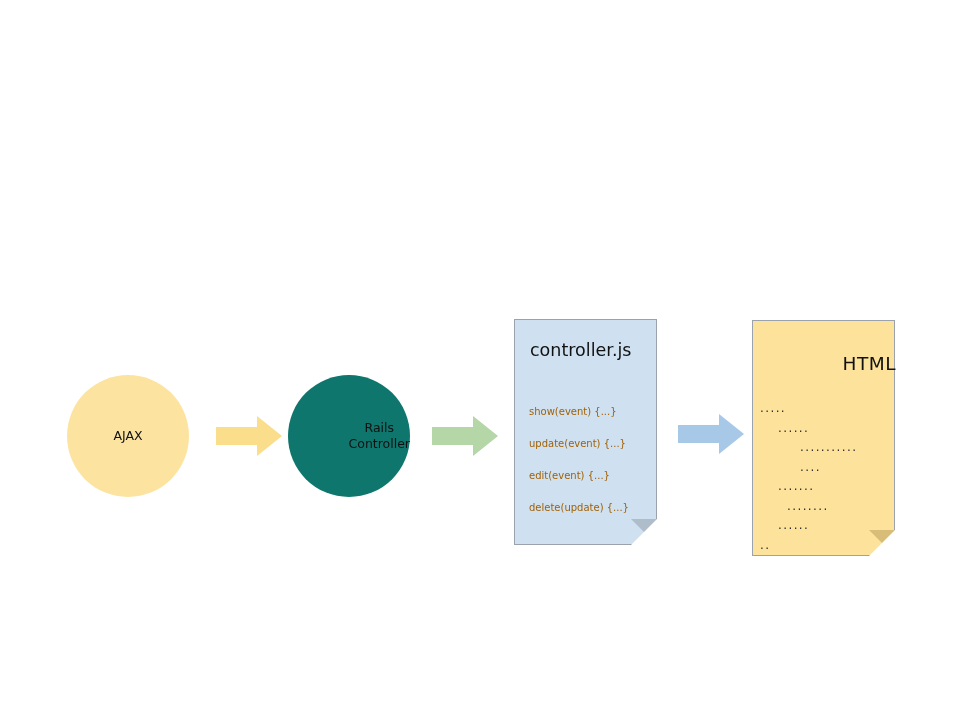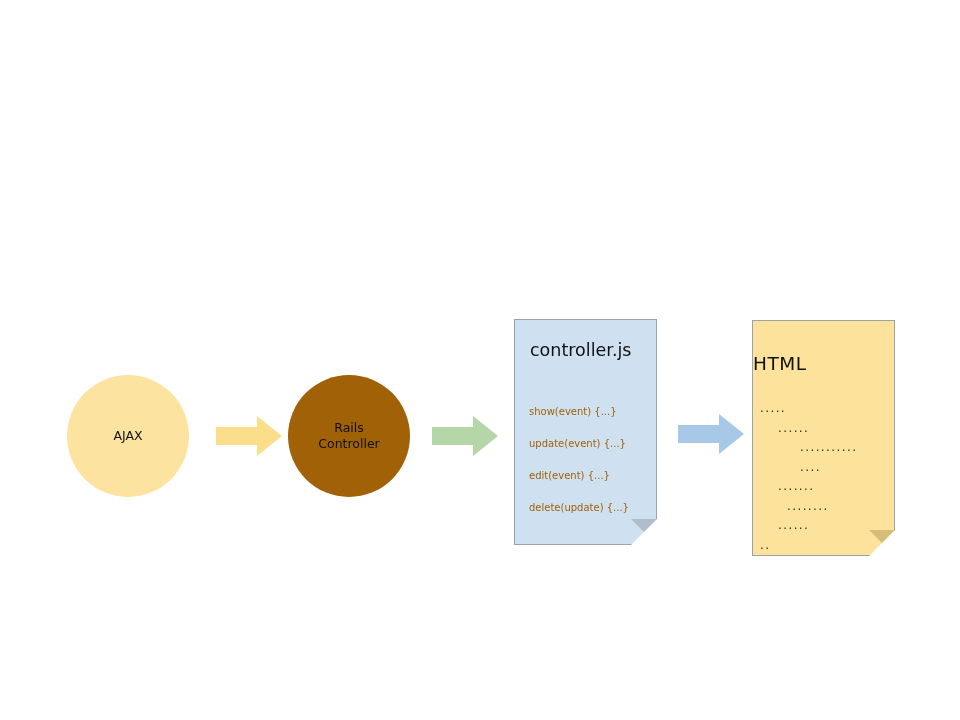--- a/index.html
+++ b/index.html
@@ -153,21 +153,21 @@
     color: #a16207;
     white-space: nowrap;
   }
 
   
   #card-html .card-heading {
     position: absolute;
     left: 0;
     top: 32px;
     width: 143px;
-    text-align: left;
+    text-align: right;
     font-size: 18.5px;
     letter-spacing: 0.5px;
     color: #111111;
   }
   #card-html .markup-list {
     position: absolute;
     left: 7px;
     top: 78px;
     right: 4px;
   }
@@ -188,21 +188,21 @@
 <div class="node-circle" id="circle-ajax" style="background: rgb(252, 228, 160);">
   <span class="node-label">AJAX</span>
 </div>
 
 <div class="arrow" id="arrow-ajax-rails">
   <svg viewBox="0 0 66 44" xmlns="http://www.w3.org/2000/svg" aria-hidden="true">
     <polygon points="0,13 41,13 41,2 66,22 41,42 41,31 0,31" fill="#FBDE8B"></polygon>
   </svg>
 </div>
 
-<div class="node-circle" id="circle-rails" style="background: #a16207;">
+<div class="node-circle" id="circle-rails" style="background: #0f766e; justify-content: flex-end;">
   <span class="node-label">Rails
 Controller</span>
 </div>
 
 <div class="arrow" id="arrow-rails-ctrl">
   <svg viewBox="0 0 66 44" xmlns="http://www.w3.org/2000/svg" aria-hidden="true">
     <polygon points="0,13 41,13 41,2 66,22 41,42 41,31 0,31" fill="#B5D6A7"></polygon>
   </svg>
 </div>
 

